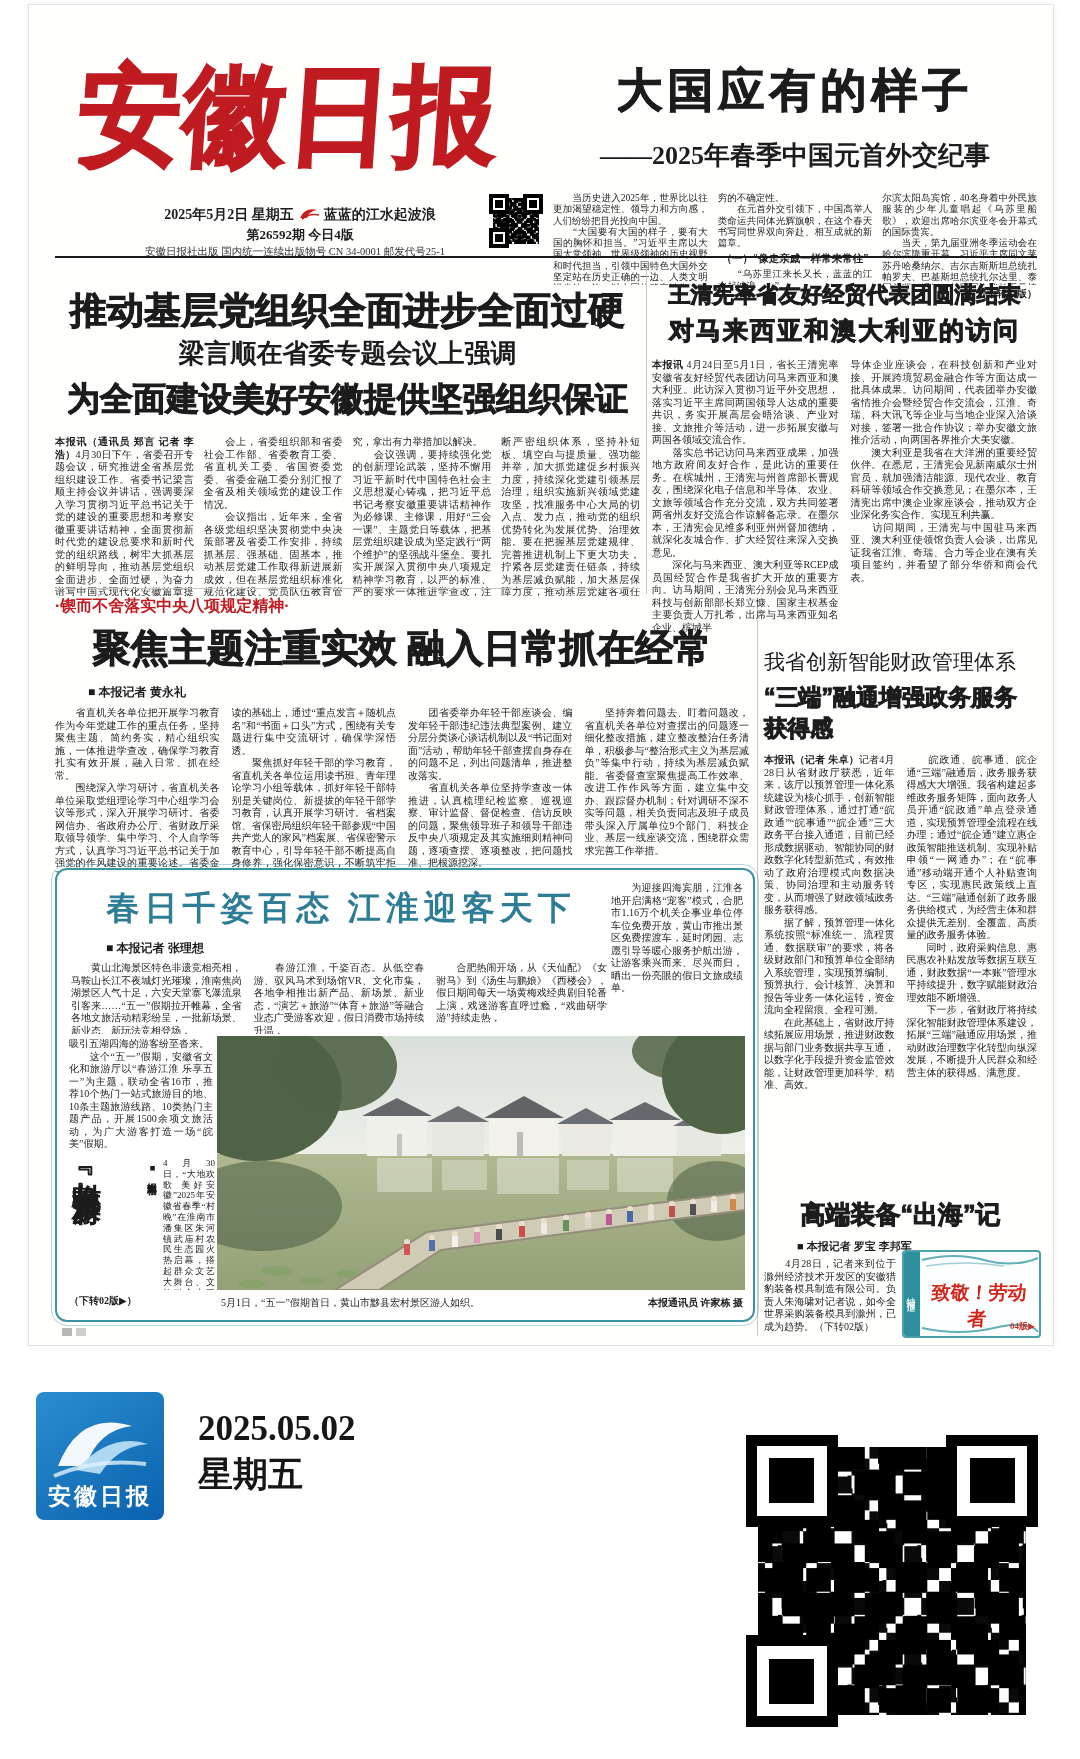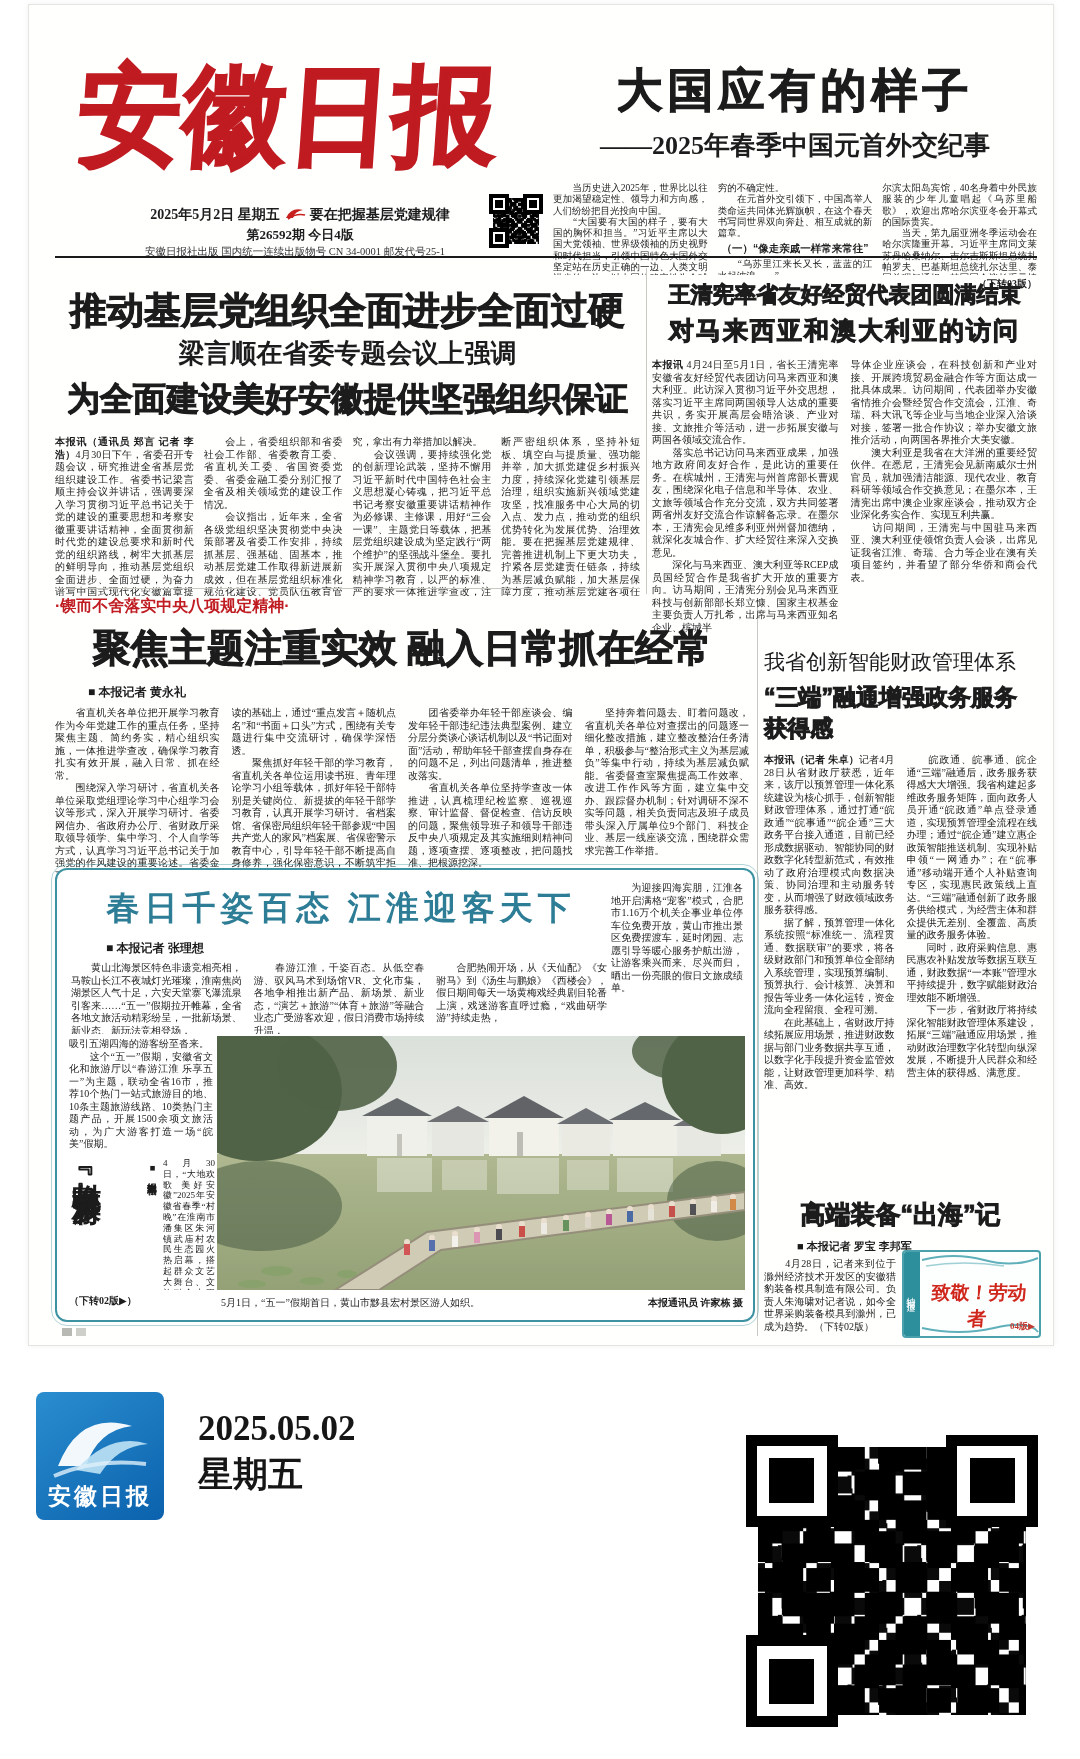--- a/index.html
+++ b/index.html
@@ -38,34 +38,34 @@
 
   <div class="abs" style="left:78px;top:52px;width:410px;height:140px;">
     <div style="font-size:104px;line-height:130px;font-weight:900;color:#bf1b21;letter-spacing:1px;transform:skewX(-4deg) scaleY(1.04);white-space:nowrap;-webkit-text-stroke:2px #bf1b21;">安徽日报</div>
   </div>
   <div class="abs ctr" style="left:120px;top:205px;width:360px;">
     <span style="font-size:14px;font-weight:bold;">2025年5月2日  星期五</span>
     <svg width="22" height="15" viewBox="0 0 22 15" style="vertical-align:-2px;">
       <path d="M2 12 Q7 1 19 4 Q11 5 9 12 Z" fill="#c8201f"></path>
       <path d="M4 13 Q12 7 21 9" stroke="#c8201f" stroke-width="1.6" fill="none"></path>
     </svg>
-    <span style="font-size:14px;font-weight:bold;">要在把握基层党建规律</span>
+    <span style="font-size:14px;font-weight:bold;">蓝蓝的江水起波浪</span>
   </div>
   <div class="abs ctr" style="left:120px;top:226px;width:360px;font-size:13px;font-weight:bold;">第26592期  今日4版</div>
   <div class="abs ctr" style="left:60px;top:245px;width:470px;font-size:10.5px;color:#333;">安徽日报社出版  国内统一连续出版物号 CN 34-0001  邮发代号25-1</div>
   <div class="abs qr" style="left:489px;top:194px;width:54px;height:54px;">
     <div class="pat"></div>
     <div class="finder" style="left:0;top:0;border-width:4px;"></div>
     <div class="finder" style="right:0;top:0;border-width:4px;"></div>
     <div class="finder" style="left:0;bottom:0;border-width:4px;"></div>
   </div>
 
   <div class="abs" style="left:553px;top:60px;width:484px;">
     <div class="ctr sans hvy" style="font-size:46px;font-weight:900;letter-spacing:5px;">大国应有的样子</div>
-    <div class="ctr" style="font-size:26px;font-weight:bold;margin-top:6px;">——2025年春季中国元首外交纪事</div>
+    <div class="ctr" style="font-size:26px;font-weight:bold;margin-top:16px;">——2025年春季中国元首外交纪事</div>
     <div style="display:flex;gap:10px;margin-top:20px;height:92px;overflow:hidden;">
       <div class="bts" style="flex:1;">　　当历史进入2025年，世界比以往更加渴望稳定性、领导力和方向感，人们纷纷把目光投向中国。
 　　“大国要有大国的样子，要有大国的胸怀和担当。”习近平主席以大国大党领袖、世界级领袖的历史视野和时代担当，引领中国特色大国外交坚定站在历史正确的一边、人类文明进步的一边，以中国的稳定性为全球的确定性提供有力支撑，以中国的确定性应对世界上层出不</div>
       <div style="flex:1;overflow:hidden;">
         <div class="bts">穷的不确定性。
 　　在元首外交引领下，中国高举人类命运共同体光辉旗帜，在这个春天书写同世界双向奔赴、相互成就的新篇章。</div>
         <div class="sans ctr" style="font-size:10.5px;font-weight:bold;margin:3px 0;">（一）“像走亲戚一样常来常往”</div>
         <div class="bts">　　“乌苏里江来长又长，蓝蓝的江水起波浪……”
 　　春节期间，2月7日中午，黑龙江哈</div>
       </div>

